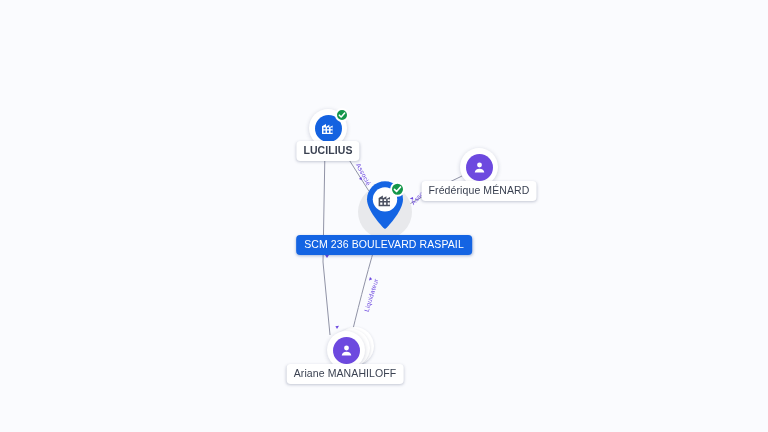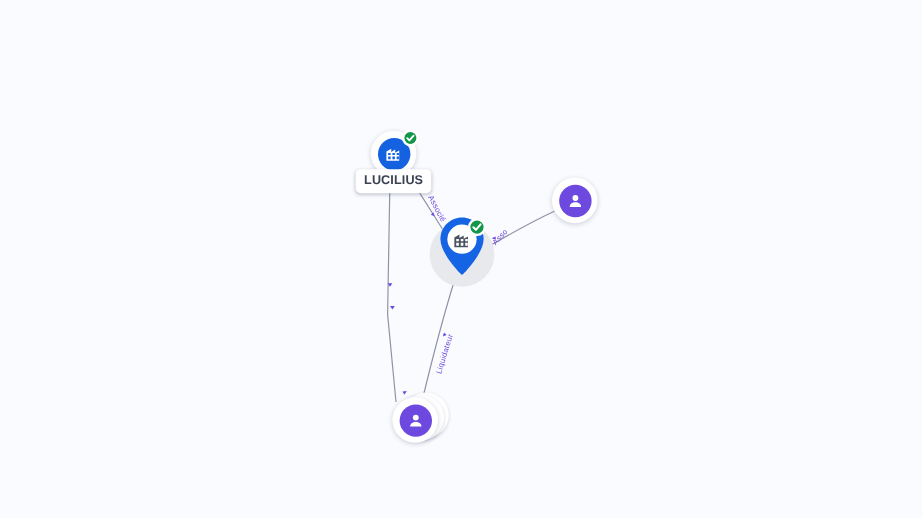--- a/index.html
+++ b/index.html
@@ -216,37 +216,39 @@
       <div class="circle-node">
         <div class="circle-inner person">
           <svg width="15" height="15" viewBox="0 0 24 24" fill="#ffffff">
             <circle cx="12" cy="8" r="3.9"></circle>
             <path d="M4.4 20c0-4.1 3.4-6.2 7.6-6.2s7.6 2.1 7.6 6.2z"></path>
           </svg>
         </div>
       </div>
     </div>
   </div>
+  <div class="node-label" style="left:479px; top:181px;">Frédérique MÉNARD</div>
 
   <div class="node" style="left:346px; top:350px;">
     <div class="avatar-wrap" style="left:0; top:0;">
       <div style="position:relative; width:38px; height:38px;">
         <div class="stack-card" style="left:9px; top:-4px;"></div>
         <div class="stack-card" style="left:5px; top:-2px;"></div>
         <div class="circle-node" style="position:absolute; left:0; top:0;">
           <div class="circle-inner person">
             <svg width="15" height="15" viewBox="0 0 24 24" fill="#ffffff">
               <circle cx="12" cy="8" r="3.9"></circle>
               <path d="M4.4 20c0-4.1 3.4-6.2 7.6-6.2s7.6 2.1 7.6 6.2z"></path>
             </svg>
           </div>
         </div>
       </div>
     </div>
   </div>
+  <div class="node-label" style="left:345px; top:364px;">Ariane MANAHILOFF</div>
 
   <div class="node" style="left:385px; top:212px;">
     <div class="pin-halo"></div>
     <div class="pin-wrap">
       <div class="pin-shape">
         <svg width="42" height="52" viewBox="0 0 42 52">
           <path d="M21 1.5C11.1 1.5 3 9.5 3 19.4c0 11.2 13.9 26 17.0 29.2a1.4 1.4 0 0 0 2.0 0C25.1 45.4 39 30.6 39 19.4 39 9.5 30.9 1.5 21 1.5z" fill="#1464e3"></path>
           <circle cx="21" cy="19.6" r="12.2" fill="#ffffff"></circle>
         </svg>
         <div class="pin-icon">
@@ -255,14 +257,15 @@
           </svg>
         </div>
         <div class="pin-badge">
           <svg width="9" height="9" viewBox="0 0 24 24" fill="none" stroke="#ffffff" stroke-width="4.5" stroke-linecap="round" stroke-linejoin="round">
             <path d="M4 12.5 L9.5 18 L20 6"></path>
           </svg>
         </div>
       </div>
     </div>
   </div>
+  <div class="node-label selected" style="left:384px; top:235px;">SCM 236 BOULEVARD RASPAIL</div>
 
 </div>
 
 </body></html>

